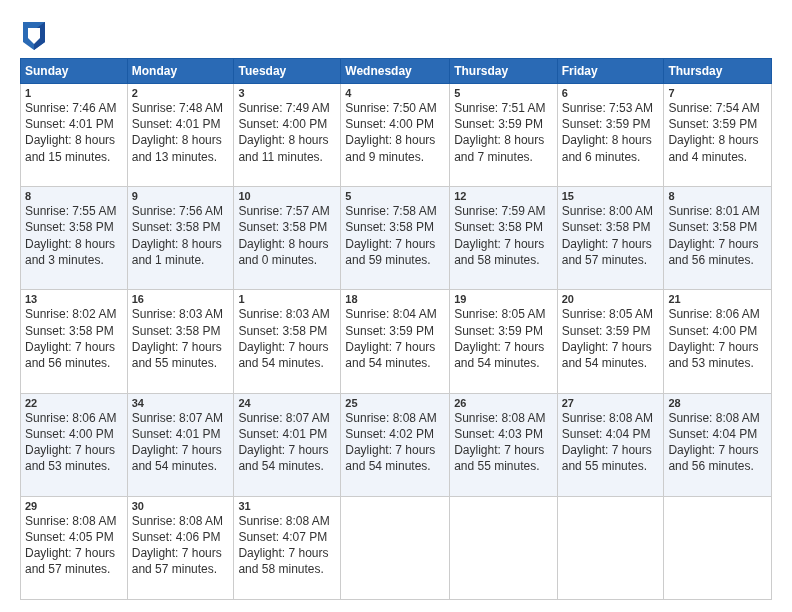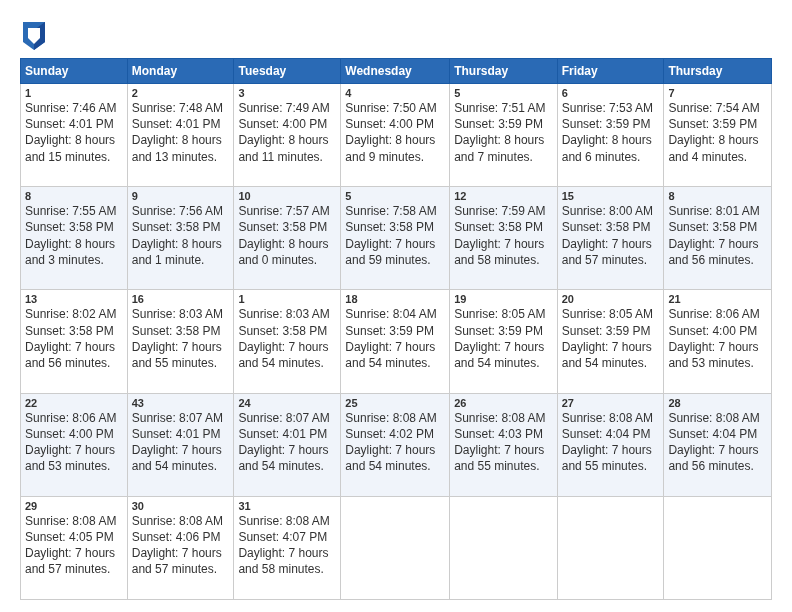--- a/index.html
+++ b/index.html
@@ -227,21 +227,21 @@
             <span class="day-number">21</span>
             <div class="day-content">Sunrise: 8:06 AM<br>Sunset: 4:00 PM<br>Daylight: 7 hours and 53 minutes.</div>
           </td>
         </tr>
         <tr>
           <td>
             <span class="day-number">22</span>
             <div class="day-content">Sunrise: 8:06 AM<br>Sunset: 4:00 PM<br>Daylight: 7 hours and 53 minutes.</div>
           </td>
           <td>
-            <span class="day-number">43</span>
+            <span class="day-number">34</span>
             <div class="day-content">Sunrise: 8:07 AM<br>Sunset: 4:01 PM<br>Daylight: 7 hours and 54 minutes.</div>
           </td>
           <td>
             <span class="day-number">24</span>
             <div class="day-content">Sunrise: 8:07 AM<br>Sunset: 4:01 PM<br>Daylight: 7 hours and 54 minutes.</div>
           </td>
           <td>
             <span class="day-number">25</span>
             <div class="day-content">Sunrise: 8:08 AM<br>Sunset: 4:02 PM<br>Daylight: 7 hours and 54 minutes.</div>
           </td>

